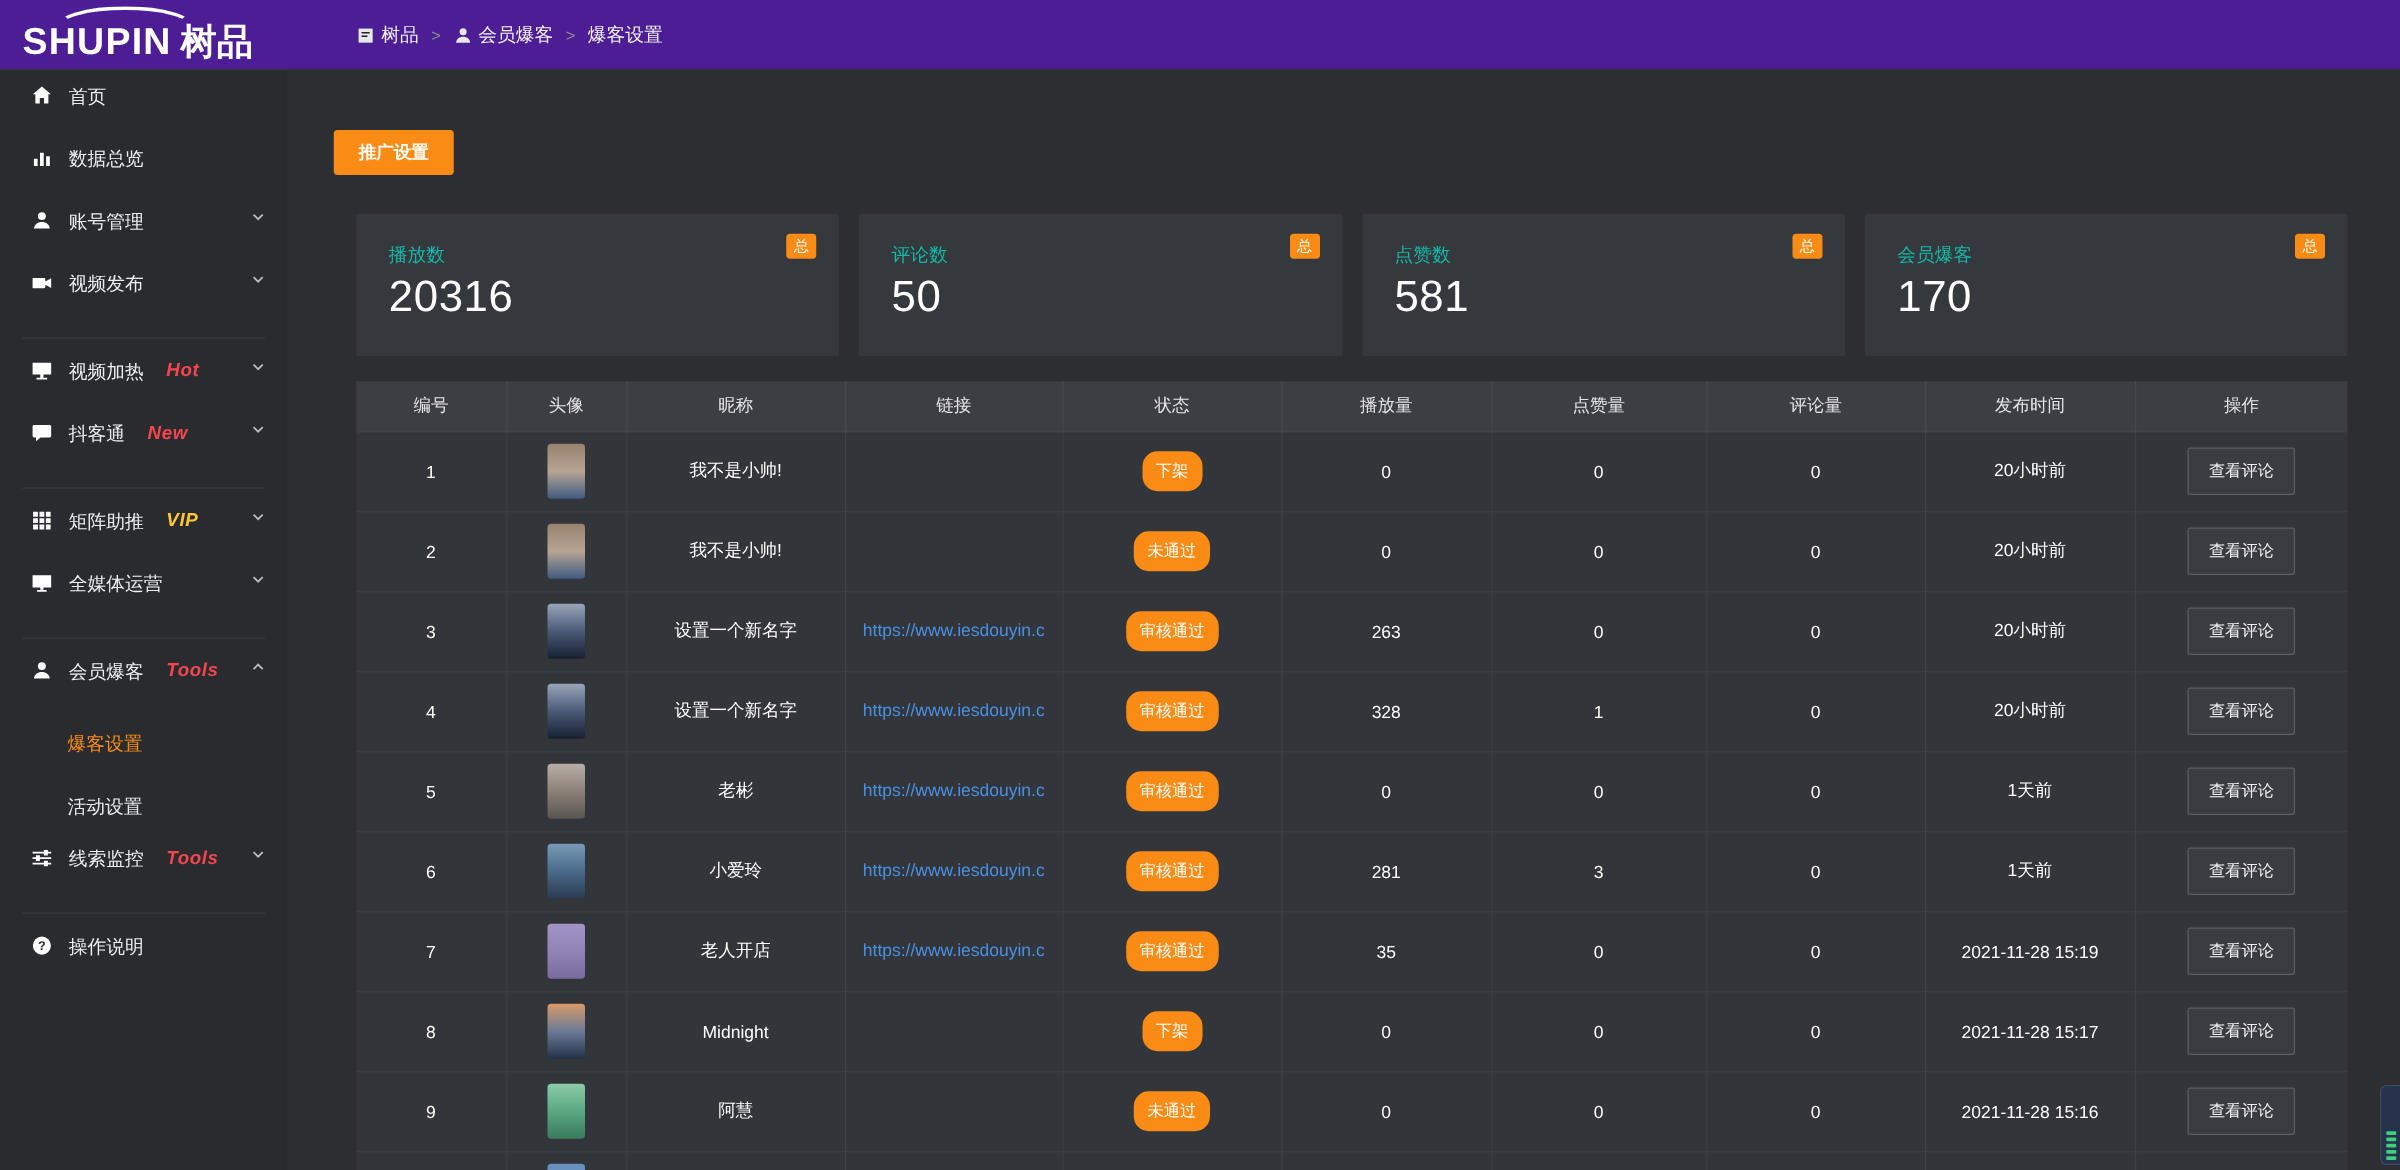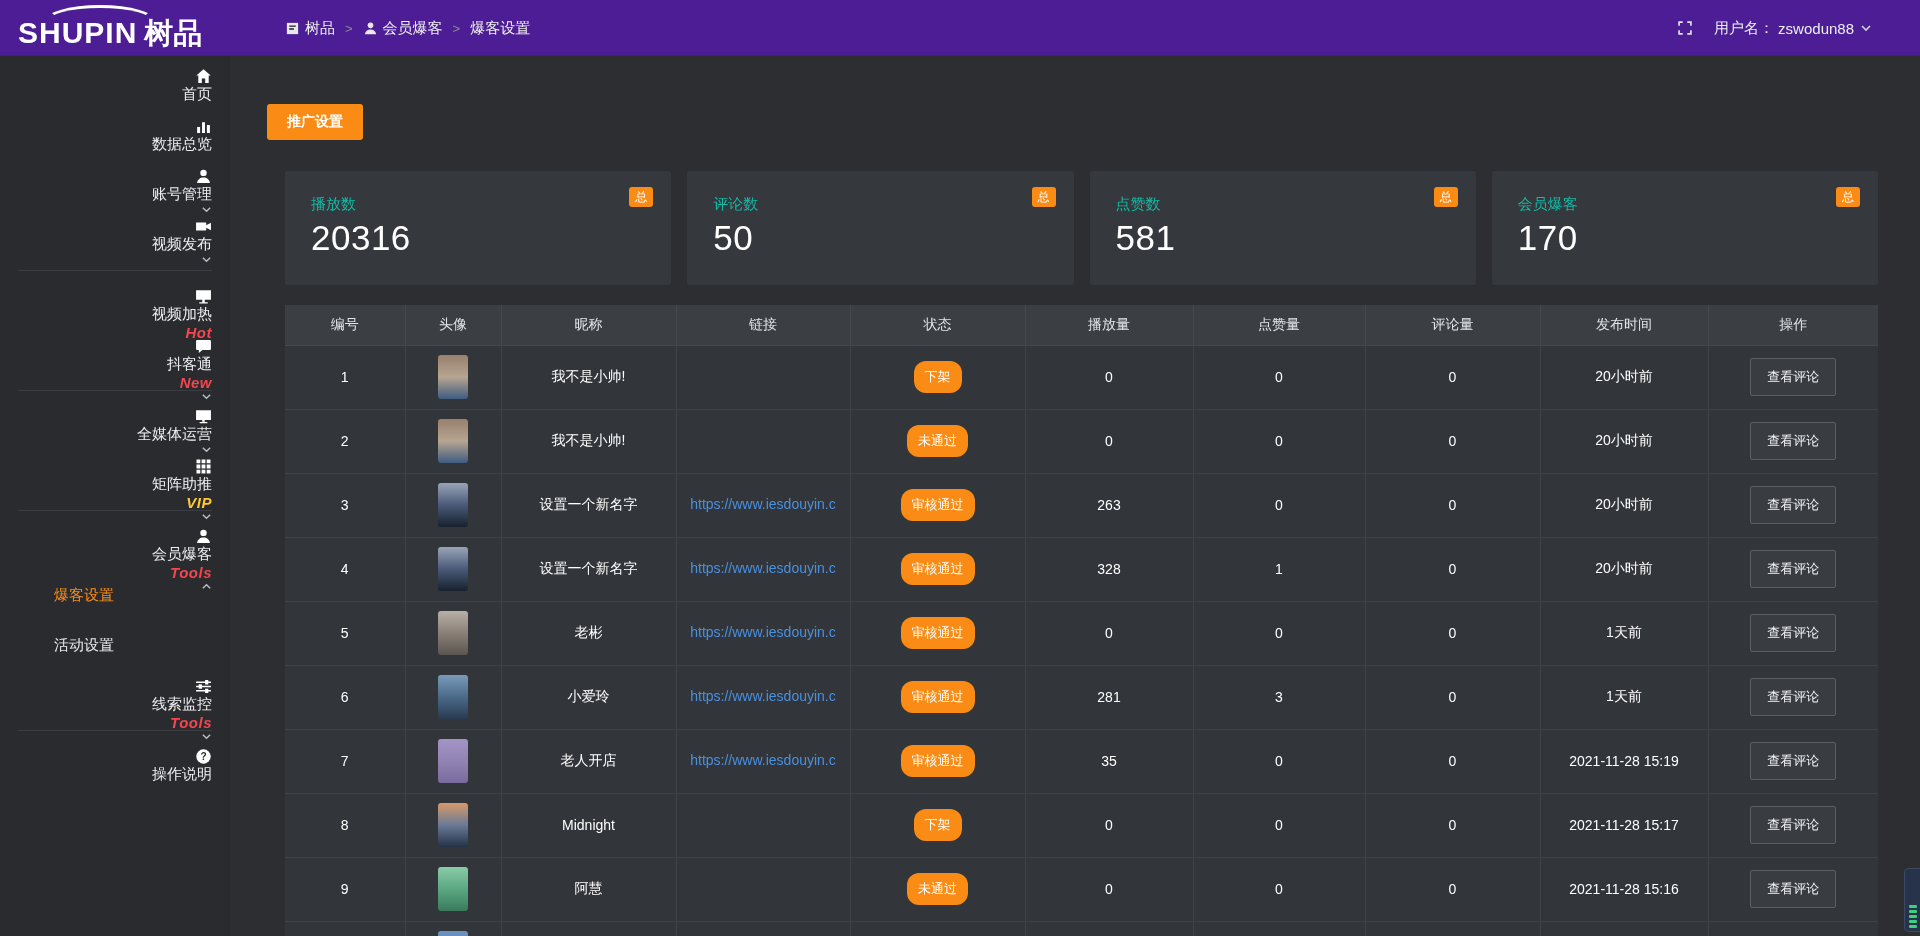--- a/index.html
+++ b/index.html
@@ -22,22 +22,22 @@
   .crumb-sep { color:#8a8d92; font-size:13px; }
   .topbar-right { position:absolute; right:48px; top:0; height:56px; display:flex;
     align-items:center; gap:20px; color:#eceef0; font-size:15px; }
   .fs-icon { width:18px; height:18px; color:#dfe1e4; cursor:pointer; display:inline-flex; }
   .user-box { display:flex; align-items:center; gap:4px; cursor:pointer; }
   .user-box .chev { width:12px; height:12px; color:#cfd2d6; display:inline-flex; margin-left:2px; }
 
   
   .sidebar { position:absolute; left:0; top:56px; bottom:0; width:230px;
     background:#292b2f; padding-top:12px; overflow:hidden; }
-  .sb-item { height:36px; margin-bottom:14px; display:flex; align-items:flex-end;
-    padding:0 18px 0 25px; color:#eceef0; font-size:15px; cursor:pointer;flex-direction:column; }
+  .sb-item { height:36px; margin-bottom:14px; display:flex; align-items:flex-start;
+    padding:0 18px 0 25px; color:#eceef0; font-size:15px; cursor:pointer; }
   .sb-item .sb-ico { width:17px; height:17px; display:inline-flex; color:#ffffff; flex:none; }
   .sb-item .sb-label { margin-left:13px; white-space:nowrap; }
   .sb-item .sb-badge { margin-left:18px; font-style:italic; font-weight:700; font-size:15px; letter-spacing:.5px; }
   .sb-item .sb-chev { margin-left:auto; width:11px; height:11px; color:#b9bcc2; display:inline-flex; }
   .sb-sub { height:34px; margin-bottom:16px; display:flex; align-items:center;
     padding-left:54px; color:#e8eaec; font-size:15px; cursor:pointer; }
   .sb-sub.active { color:#fa8c16; }
   .sb-divider { height:1px; background:#3a3d41; margin:16px 18px 17px 18px; }
 
   
@@ -112,36 +112,20 @@
           </svg>
         </span>
       <span>会员爆客</span>
     </span>
     <span class="crumb-sep">&gt;</span>
     <span class="crumb">
       <span>爆客设置</span>
     </span>
   </div>
 
-  <div class="topbar-right">
-    <span class="fs-icon">
-        <svg viewBox="0 0 16 16">
-          <path d="M2 6V2h4v1.5H3.5V6zM10 2h4v4h-1.5V3.5H10zM14 10v4h-4v-1.5h2.5V10zM6 14H2v-4h1.5v2.5H6z" fill="currentColor"></path>
-        </svg>
-      </span>
-    <span class="user-box">
-      <span>用户名：</span>
-        <span>zswodun88</span>
-      <span class="chev">
-          <svg viewBox="0 0 12 12">
-            <path d="M2 4l4 4 4-4" fill="none" stroke="currentColor" stroke-width="1.6"></path>
-          </svg>
-        </span>
-    </span>
-  </div>
 </div>
 
 <div class="sidebar">
   <div>
       <div class="sb-item">
         <span class="sb-ico">
           <svg viewBox="0 0 16 16">
             <path d="M8 1.2 14.8 7h-1.9v7H9.6v-4.2H6.4V14H3.1V7H1.2Z" fill="currentColor"></path>
           </svg>
         </span>
@@ -208,38 +192,38 @@
         <span class="sb-chev">
           <svg viewBox="0 0 12 12">
             <path d="M2 4l4 4 4-4" fill="none" stroke="currentColor" stroke-width="1.6"></path>
           </svg>
         </span>
       </div>
       <div class="sb-divider"></div>
       <div class="sb-item">
         <span class="sb-ico">
           <svg viewBox="0 0 16 16">
-            <path d="M1 2h14v9.2H1z M6.8 11.2h2.4v1.8H6.8z M4.4 13.2h7.2v1.2H4.4z" fill="currentColor"></path>
-          </svg>
-        </span>
-        <span class="sb-label">全媒体运营</span>
-        <span class="sb-chev">
-          <svg viewBox="0 0 12 12">
-            <path d="M2 4l4 4 4-4" fill="none" stroke="currentColor" stroke-width="1.6"></path>
-          </svg>
-        </span>
-      </div>
-      <div class="sb-item">
-        <span class="sb-ico">
-          <svg viewBox="0 0 16 16">
             <path d="M1.4 1.4h3.6v3.6H1.4z M6.2 1.4h3.6v3.6H6.2z M11 1.4h3.6v3.6H11z M1.4 6.2h3.6v3.6H1.4z M6.2 6.2h3.6v3.6H6.2z M11 6.2h3.6v3.6H11z M1.4 11h3.6v3.6H1.4z M6.2 11h3.6v3.6H6.2z M11 11h3.6v3.6H11z" fill="currentColor"></path>
           </svg>
         </span>
         <span class="sb-label">矩阵助推</span>
         <span class="sb-badge" style="color: rgb(255, 200, 50);">VIP</span>
+        <span class="sb-chev">
+          <svg viewBox="0 0 12 12">
+            <path d="M2 4l4 4 4-4" fill="none" stroke="currentColor" stroke-width="1.6"></path>
+          </svg>
+        </span>
+      </div>
+      <div class="sb-item">
+        <span class="sb-ico">
+          <svg viewBox="0 0 16 16">
+            <path d="M1 2h14v9.2H1z M6.8 11.2h2.4v1.8H6.8z M4.4 13.2h7.2v1.2H4.4z" fill="currentColor"></path>
+          </svg>
+        </span>
+        <span class="sb-label">全媒体运营</span>
         <span class="sb-chev">
           <svg viewBox="0 0 12 12">
             <path d="M2 4l4 4 4-4" fill="none" stroke="currentColor" stroke-width="1.6"></path>
           </svg>
         </span>
       </div>
       <div class="sb-divider"></div>
       <div class="sb-item">
         <span class="sb-ico">
           <svg viewBox="0 0 16 16">

